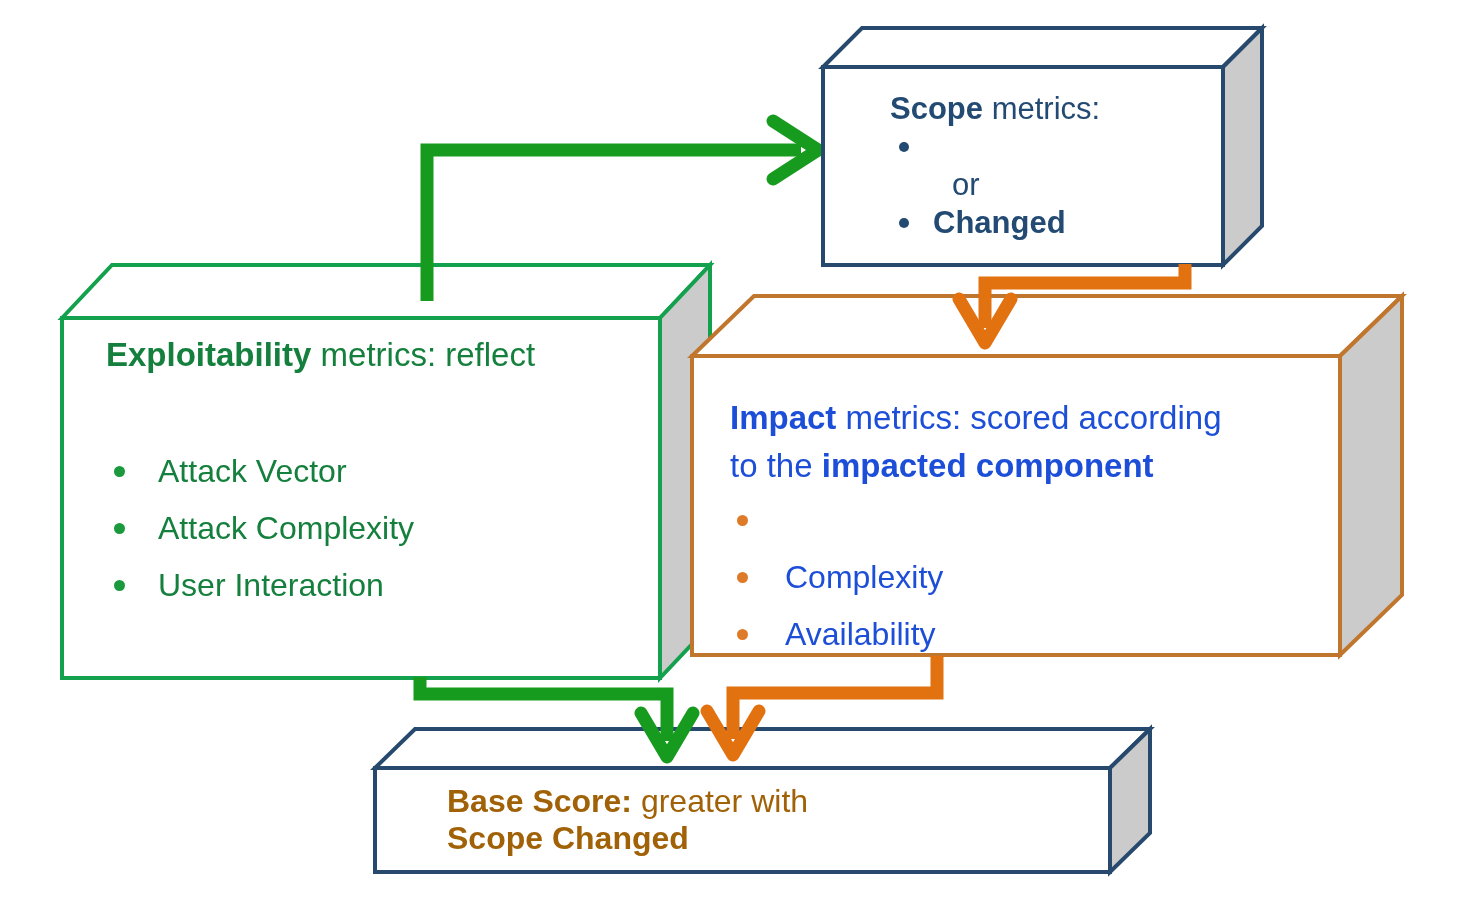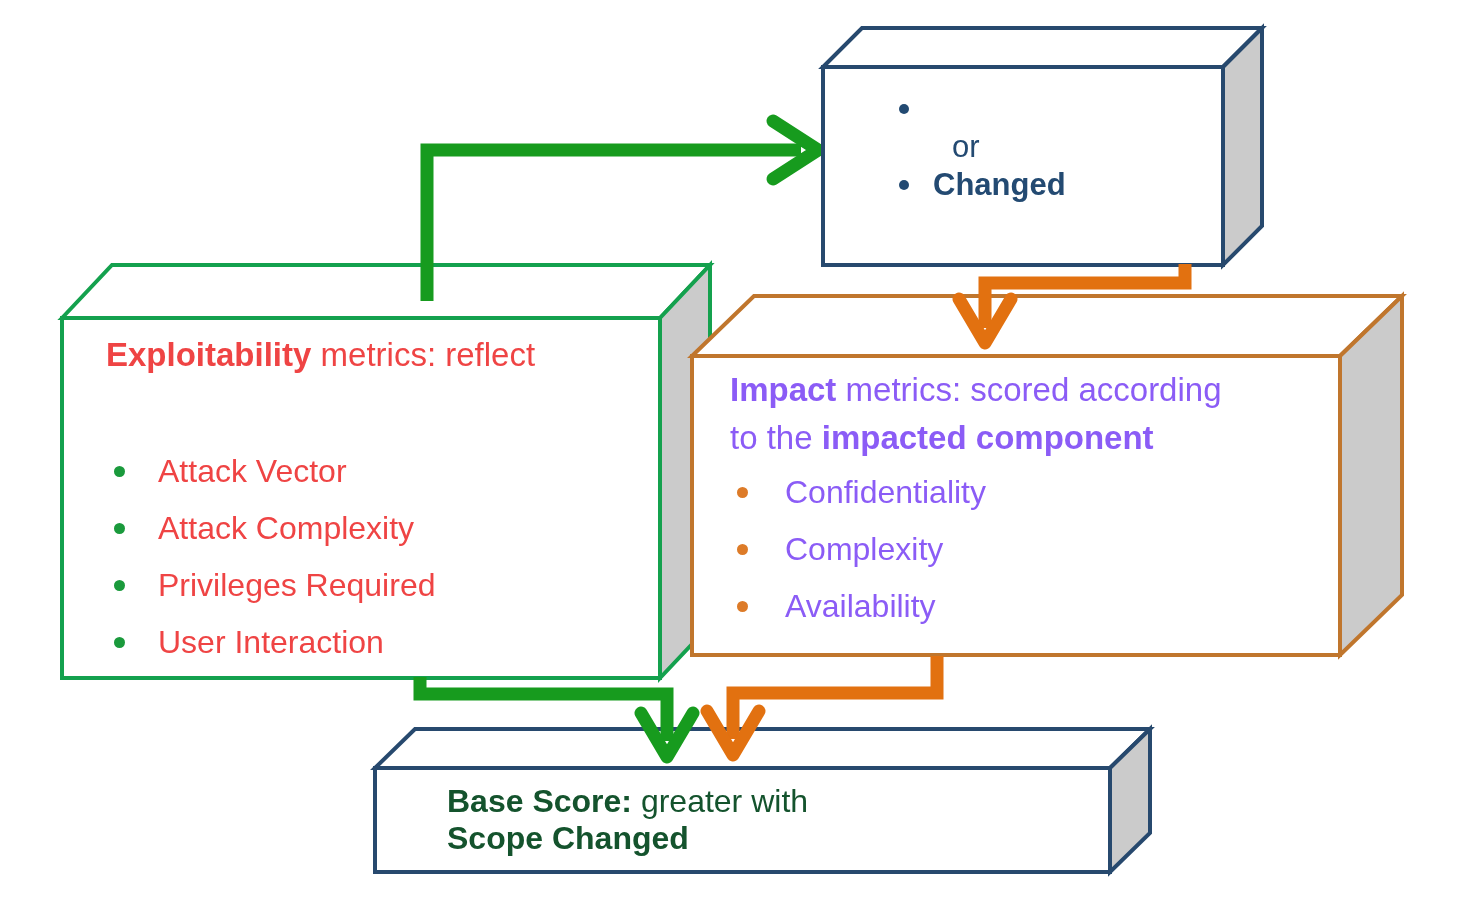--- a/index.html
+++ b/index.html
@@ -3,24 +3,24 @@
 <meta charset="utf-8">
 <style>
   html,body{margin:0;padding:0;background:#ffffff;}
   #canvas{
     position:relative;width:1460px;height:909px;background:#ffffff;overflow:hidden;
     font-family:"Liberation Sans", sans-serif;
   }
   #scene{position:absolute;left:0;top:0;}
   .txt{position:absolute;white-space:nowrap;}
   
-  .green-text{color:#ef4444;}
-  .orange-text{color:#8b5cf6;}
+  .green-text{color:#15803d;}
+  .orange-text{color:#1d4ed8;margin-top:28px;}
   .navy-text{color:#234a72;}
-  .black-text{color:#14532d;}
+  .black-text{color:#a16207;}
   b{font-weight:700;}
   
   .box-heading{font-size:33px;line-height:48px;}
   
   .bullet-row{display:flex;align-items:center;height:57px;font-size:32px;}
   .dot{display:inline-block;width:11px;height:11px;border-radius:50%;flex:0 0 auto;}
   .green-dot{background:#1a9a3c;margin-left:8px;margin-right:33px;}
   .orange-dot{background:#dd7b28;margin-left:4px;margin-right:37px;}
   .navy-dot{background:#234a72;}
   
@@ -77,20 +77,23 @@
     </g>
 
     <g fill="none" stroke="#e27110" stroke-width="13">
       <path d="M937,656 L937,693 L733,693 L733,739" stroke-linejoin="miter"></path>
       <polyline points="707,711 733,755 759,711" stroke-linecap="round" stroke-linejoin="round"></polyline>
     </g>
   </svg>
 
   <div class="txt navy-text" style="left:890px;top:90px;">
     <div class="scope-line">
+      <span><b>Scope</b><span> metrics:</span></span>
+    </div>
+    <div class="scope-line">
       <span class="dot navy-dot"></span>
     </div>
     <div class="scope-line scope-or">
       <span>or</span>
     </div>
     <div class="scope-line">
       <span class="dot navy-dot"></span>
       <b>Changed</b>
     </div>
   </div>
@@ -102,36 +105,31 @@
     <div class="bullet-row">
       <span class="dot green-dot"></span>
       <span>Attack Vector</span>
     </div>
     <div class="bullet-row">
       <span class="dot green-dot"></span>
       <span>Attack Complexity</span>
     </div>
     <div class="bullet-row">
       <span class="dot green-dot"></span>
-      <span>Privileges Required</span>
-    </div>
-    <div class="bullet-row">
-      <span class="dot green-dot"></span>
       <span>User Interaction</span>
     </div>
   </div>
 
   <div class="txt orange-text box-heading" style="left:730px;top:366px;">
     <div><b>Impact</b><span> metrics: scored according</span></div>
     <div><span>to the </span><b>impacted component</b></div>
   </div>
   <div class="txt orange-text" style="left:733px;top:464px;">
     <div class="bullet-row">
       <span class="dot orange-dot"></span>
-      <span>Confidentiality</span>
     </div>
     <div class="bullet-row">
       <span class="dot orange-dot"></span>
       <span>Complexity</span>
     </div>
     <div class="bullet-row">
       <span class="dot orange-dot"></span>
       <span>Availability</span>
     </div>
   </div>

